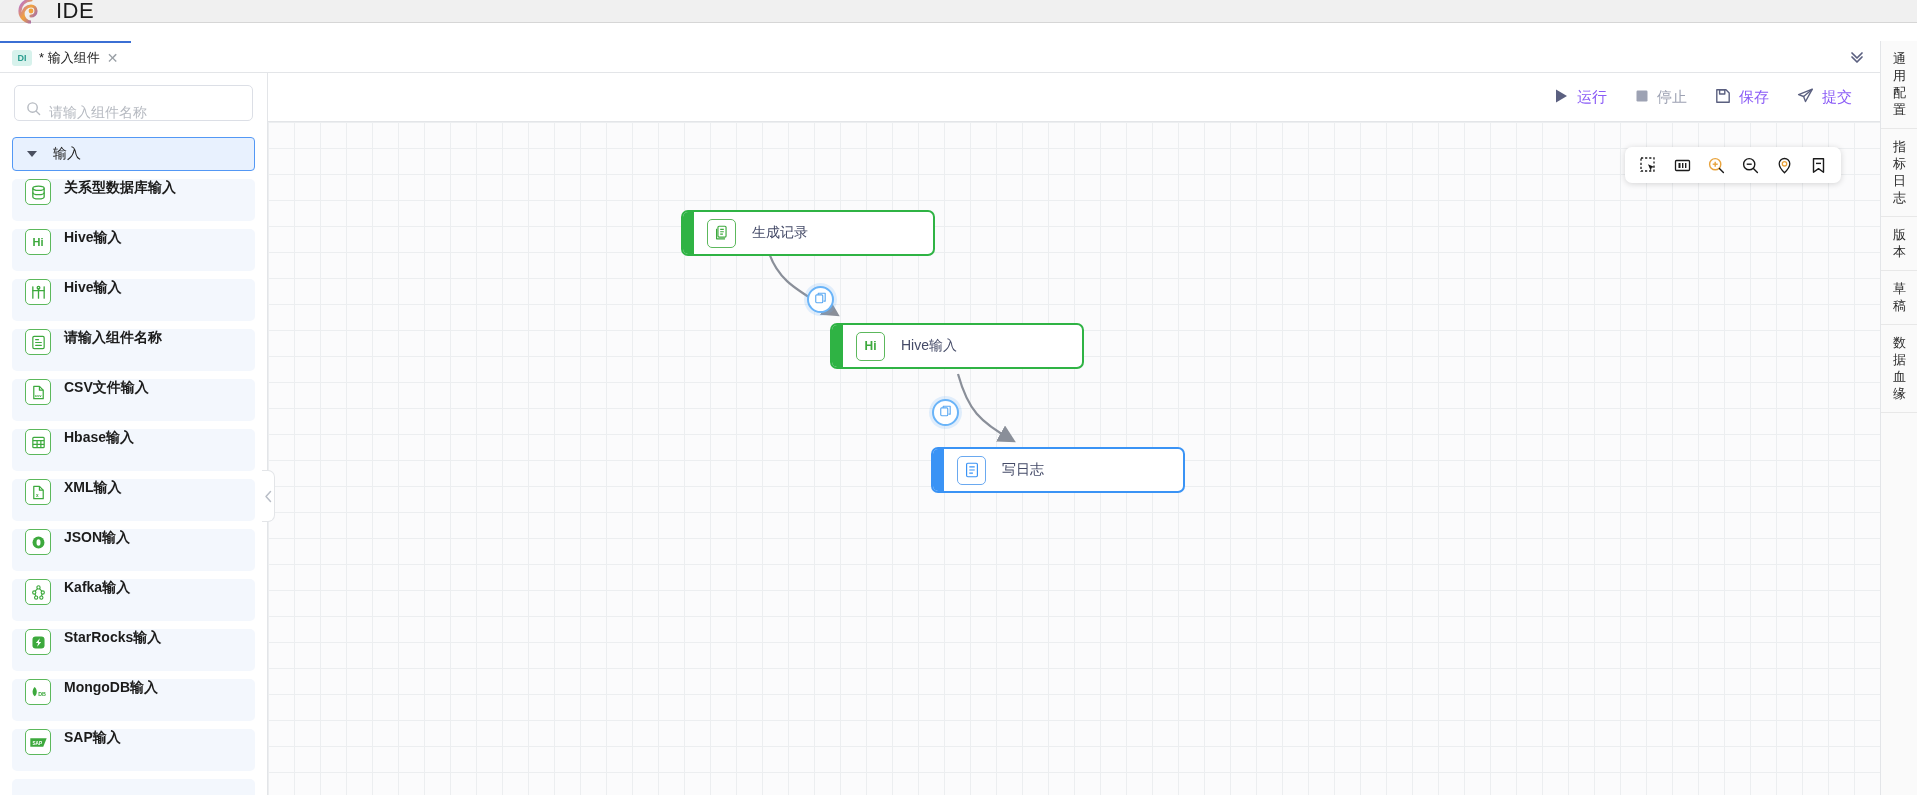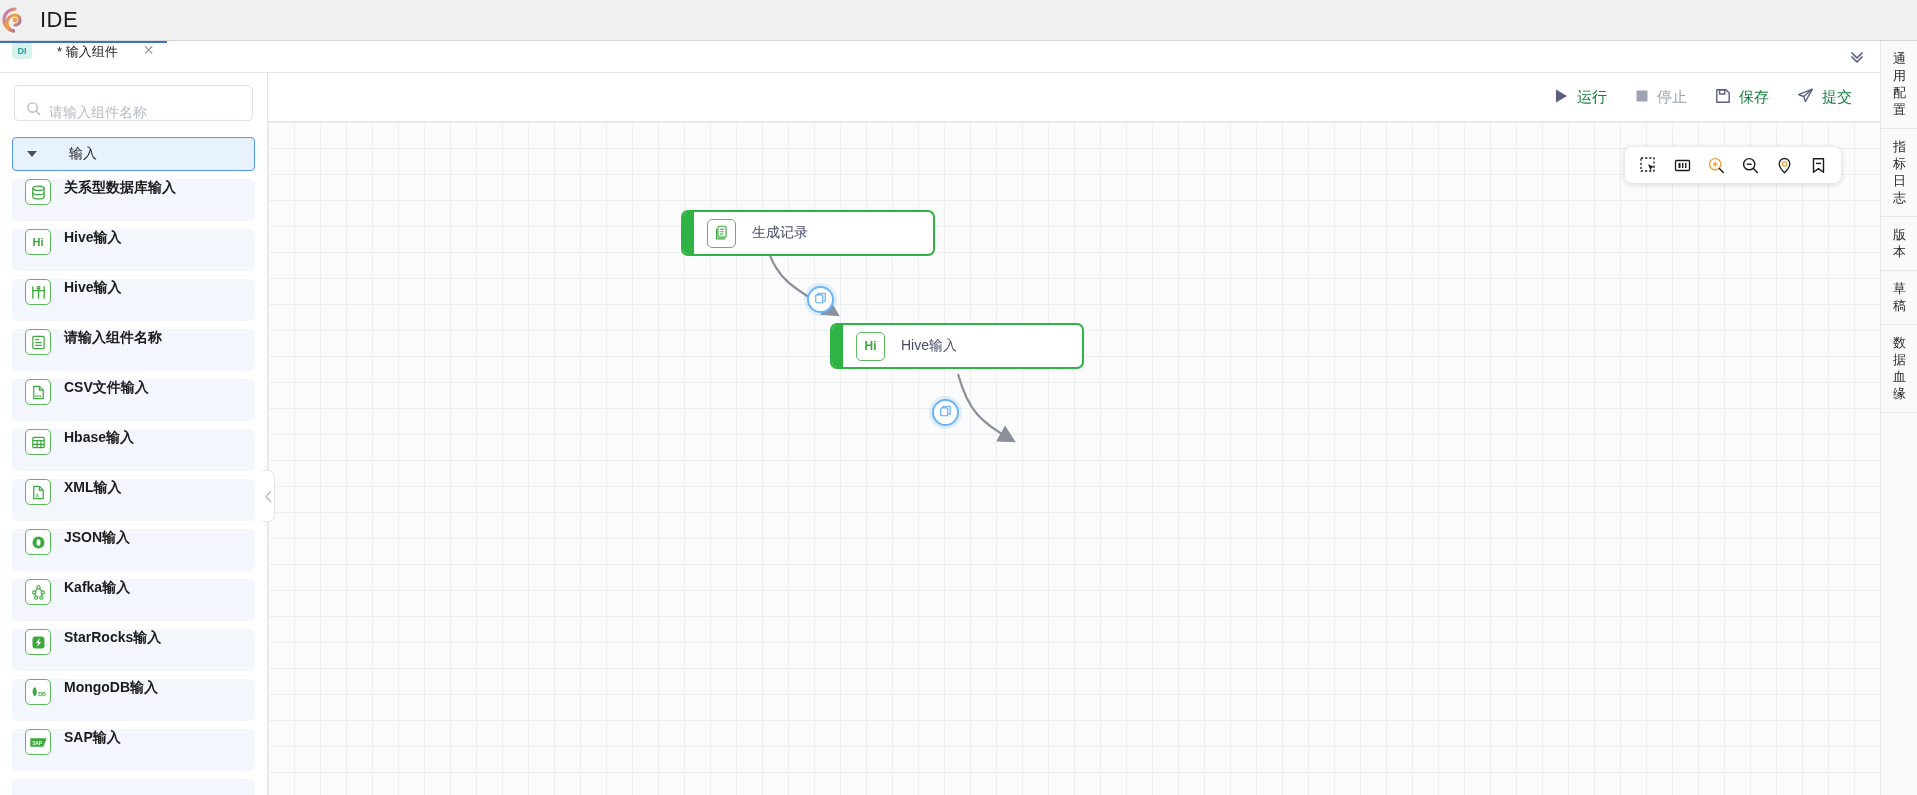--- a/index.html
+++ b/index.html
@@ -5,34 +5,34 @@
   * { box-sizing: border-box; margin: 0; padding: 0; }
   html, body {
     width: 1917px; height: 795px;
     font-family: "Liberation Sans", "DejaVu Sans", sans-serif;
     background: #ffffff; overflow: hidden;
   }
   .app { position: relative; width: 1917px; height: 795px; background:#fff; }
 
   
   .titlebar {
-    position:absolute; left:0; top:0; width:1917px; height:41px;
+    position:absolute; left:0; top:0; width:1917px; height:23px;
     background:#f0f0f0; border-bottom:1px solid #d6d6d6;
-    display:flex; align-items:center; padding-left:2px; gap:12px;
+    display:flex; align-items:center; padding-left:18px; gap:12px;
   }
   .logo-mark { width:26px; height:26px; position:relative; flex:none; }
   .app-title { font-size:22px; color:#1b1b1b; letter-spacing:.5px; }
 
   
   .tabstrip {
     position:absolute; left:0; top:41px; width:1917px; height:32px;
     background:#fff; border-bottom:1px solid #e3e5e8; display:flex; align-items:stretch;
   }
   .tab {
-    display:flex; gap:25px;
+    display:flex; align-items:center; gap:7px;
     padding:0 13px 0 12px; border-top:2px solid #3b6fd4; position:relative;
     background:#fff; cursor:pointer;
   }
   .tab-badge {
     width:20px; height:16px; border-radius:3px; background:#d7f2ec; color:#2a9d8f;
     font-size:9px; font-weight:bold; display:flex; align-items:center; justify-content:center;
   }
   .tab-label { font-size:13px; color:#1b1b1b; white-space:nowrap; }
   .tab-close { font-size:14px; color:#9aa0a6; line-height:1; cursor:pointer; }
   .tab-collapse {
@@ -51,21 +51,21 @@
     align-items:flex-end; gap:8px; padding:0 11px; background:#fff;
   }
   .search-box input {
     border:none; outline:none; font-size:14px; color:#303133; width:100%;
     font-family:inherit; background:transparent;
   }
   .search-box input::placeholder { color:#b6bac1; }
 
   .group-header {
     margin:10px 12px 8px 12px; height:34px; border:1px solid #5398f5; border-radius:4px;
-    background:#e8f1fe; display:flex; align-items:center; gap:32px; padding:0 14px;
+    background:#e8f1fe; display:flex; align-items:center; gap:16px; padding:0 14px;
     cursor:pointer;
   }
   .group-header .caret { width:0;height:0;border-left:5px solid transparent;border-right:5px solid transparent;border-top:6px solid #4a5060; }
   .group-header .ghtext { font-size:14px; color:#1b1b1b; }
 
   .comp-list { padding:0 12px; }
   .comp-item {
     height:42px; margin-bottom:8px; border-radius:5px; background:#f3f7fd;
     display:flex; align-items:flex-start; gap:13px; padding:0 13px; cursor:pointer;
   }
@@ -83,21 +83,21 @@
     cursor:pointer; z-index:5;
   }
 
   
   .action-bar {
     position:absolute; left:268px; top:73px; width:1612px; height:49px;
     background:#fff; display:flex; align-items:center; justify-content:flex-end;
     gap:28px; padding-right:28px; border-bottom:1px solid #e3e5e8;
   }
   .act { display:flex; align-items:center; gap:8px; cursor:pointer; }
-  .act span { font-size:15px; color:#15803d; }
+  .act span { font-size:15px; color:#8b5cf6; }
   .act.dim span { color:#9da2b3; }
 
   
   .canvas {
     position:absolute; left:268px; top:122px; width:1612px; height:673px;
     background-color:#fbfbfc;
     background-image:
       linear-gradient(to right, #eceef0 1px, transparent 1px),
       linear-gradient(to bottom, #eceef0 1px, transparent 1px);
     background-size:26px 26px; overflow:hidden;
@@ -456,20 +456,34 @@
     </div>
 
     <div class="node green" style="left:562px; top:201px; width:254px;">
       <div class="bar"></div>
       <div class="body">
         <div class="node-ic">Hi</div>
         <div class="node-label">Hive输入</div>
       </div>
     </div>
 
+    <div class="node blue" style="left:663px; top:325px; width:254px;">
+      <div class="bar"></div>
+      <div class="body">
+        <div class="node-ic">
+          <svg width="18" height="18" viewBox="0 0 20 20" fill="none" stroke="#3a93f5" stroke-width="1.3" stroke-linejoin="round">
+            <rect x="4" y="2.5" width="12" height="15" rx="1.3"></rect>
+            <line x1="7" y1="6.5" x2="13" y2="6.5"></line>
+              <line x1="7" y1="10" x2="13" y2="10"></line>
+              <line x1="7" y1="13.5" x2="11" y2="13.5"></line>
+          </svg>
+        </div>
+        <div class="node-label">写日志</div>
+      </div>
+    </div>
 
     <div class="edge-badge" style="left:539px; top:164px;">
       <span>
         <svg width="14" height="14" viewBox="0 0 16 16" fill="none" stroke="#5ba9f2" stroke-width="1.3" stroke-linejoin="round">
           <rect x="2" y="4.4" width="8" height="9" rx="1.1"></rect>
             <path d="M4.8 4.4V2.6h8v9h-1.9"></path>
         </svg>
       </span>
     </div>
     <div class="edge-badge" style="left:664px; top:277px;">

